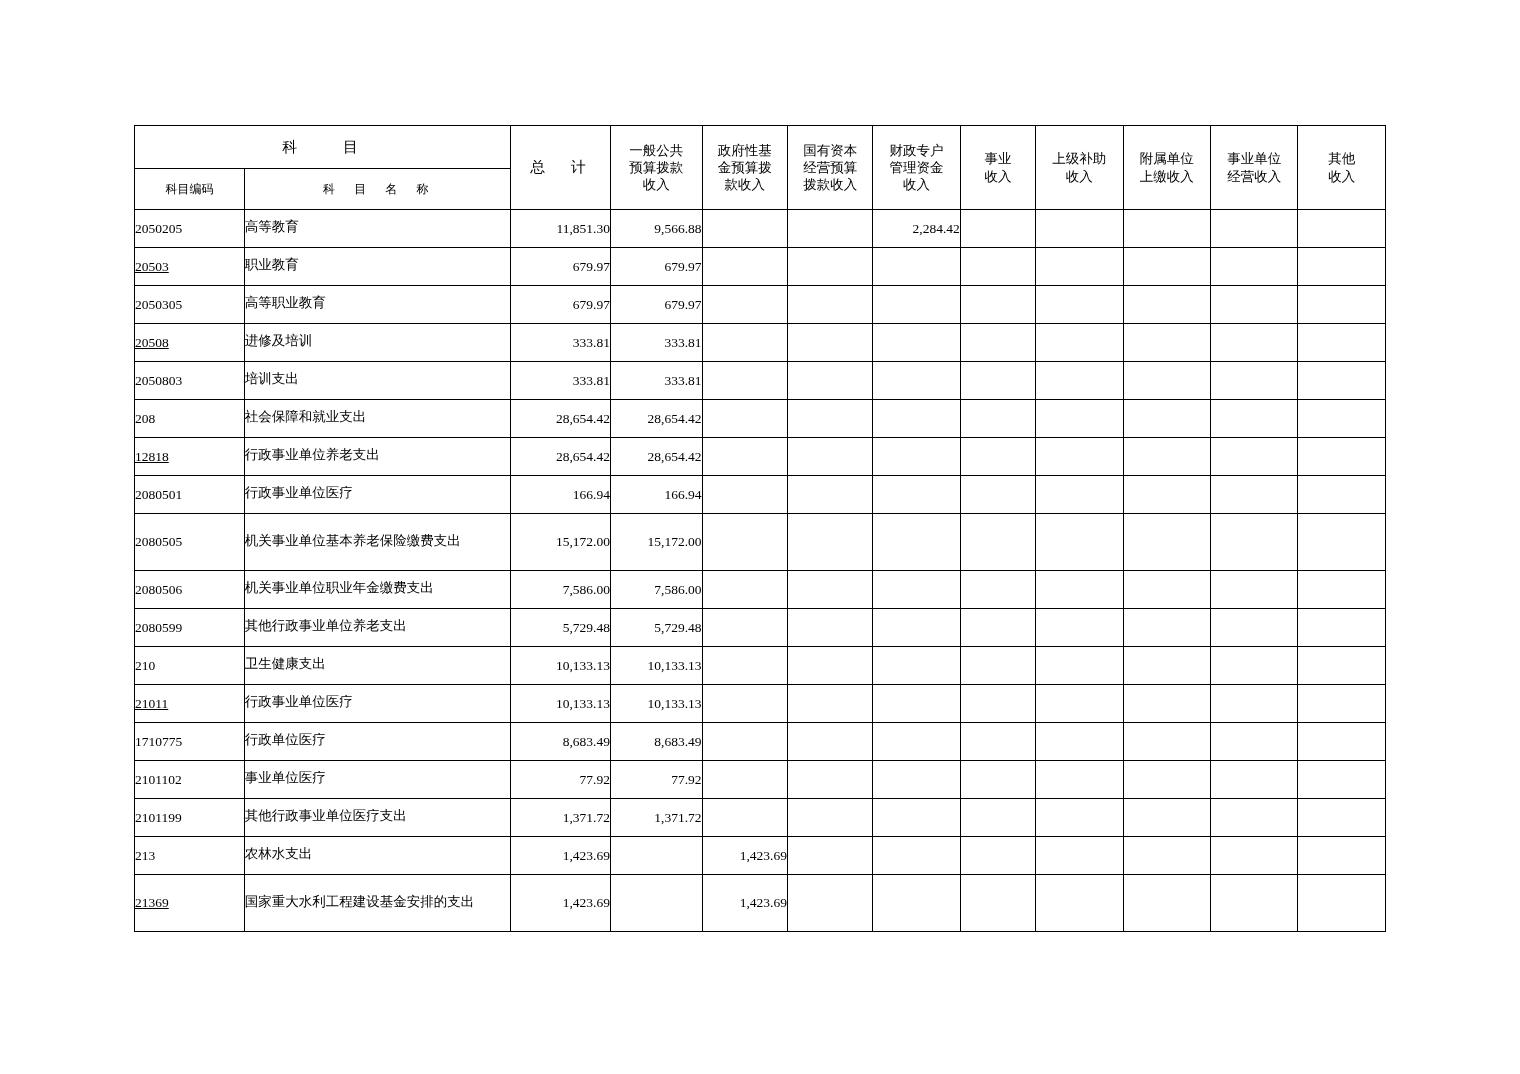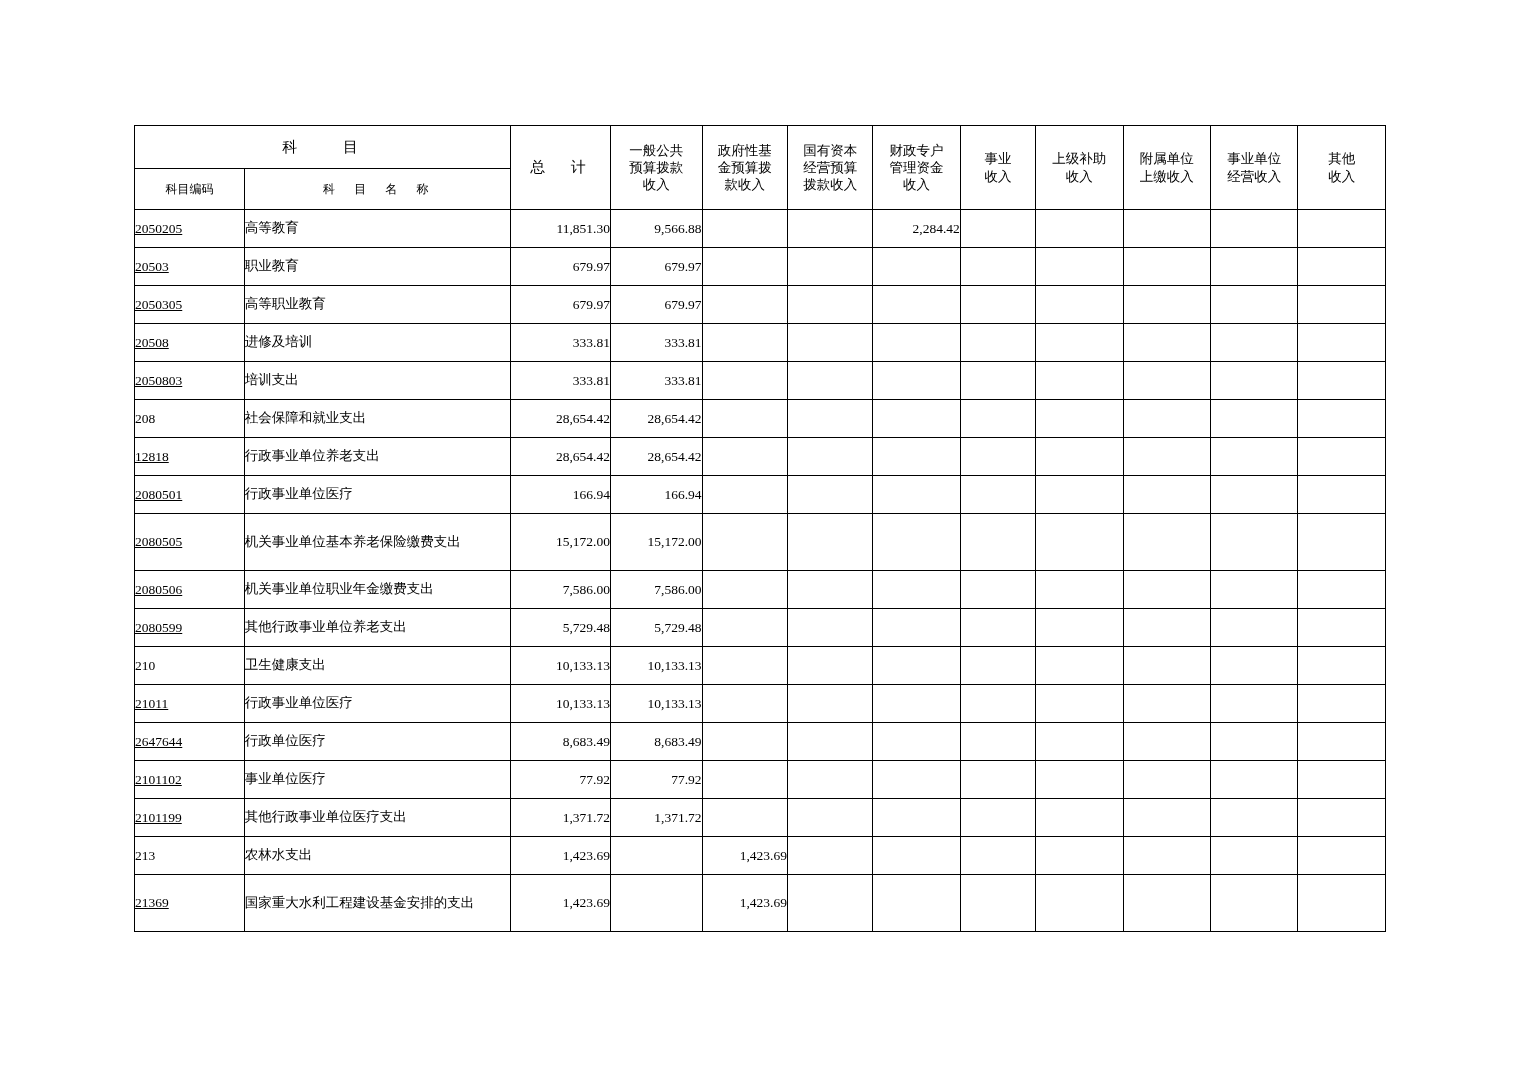--- a/index.html
+++ b/index.html
@@ -67,32 +67,33 @@
     font-size: 13.5px;
     white-space: nowrap;
     height: 37px;
   }
   .c-name {
     font-size: 13.5px;
     height: 37px;
     line-height: 1.35;
     padding-top: 2px;
     padding-bottom: 2px;
+    font-family: Liberation Mono, monospace;
   }
   .c-num {
     text-align: right;
     padding-right: 5px;
     font-size: 13.5px;
     white-space: nowrap;
   }
   .c-blank { }
   
   .ind0 { padding-left: 4px; }
   .ind1 { padding-left: 30px; text-decoration: underline; }
-  .ind2 { padding-left: 48px; text-decoration: underline; }
+  .ind2 { padding-left: 48px; }
   .nm0 { padding-left: 6px; }
   .nm1 { padding-left: 14px; }
   .nm2 { padding-left: 22px; }
   .tall { height: 56px; }
 </style>
 </head>
 <body>
 
 <div class="page">
   <div class="table-wrap">
@@ -338,21 +339,21 @@
             <td class="c-num c-blank"></td>
             <td class="c-num c-blank"></td>
             <td class="c-num c-blank"></td>
             <td class="c-num c-blank"></td>
             <td class="c-num c-blank"></td>
             <td class="c-num c-blank"></td>
             <td class="c-num c-blank"></td>
             <td class="c-num c-blank"></td>
           </tr>
           <tr>
-            <td class="c-code ind2">2647644</td>
+            <td class="c-code ind2">1710775</td>
             <td class="c-name nm2">行政单位医疗</td>
             <td class="c-num">8,683.49</td>
             <td class="c-num">8,683.49</td>
             <td class="c-num c-blank"></td>
             <td class="c-num c-blank"></td>
             <td class="c-num c-blank"></td>
             <td class="c-num c-blank"></td>
             <td class="c-num c-blank"></td>
             <td class="c-num c-blank"></td>
             <td class="c-num c-blank"></td>

